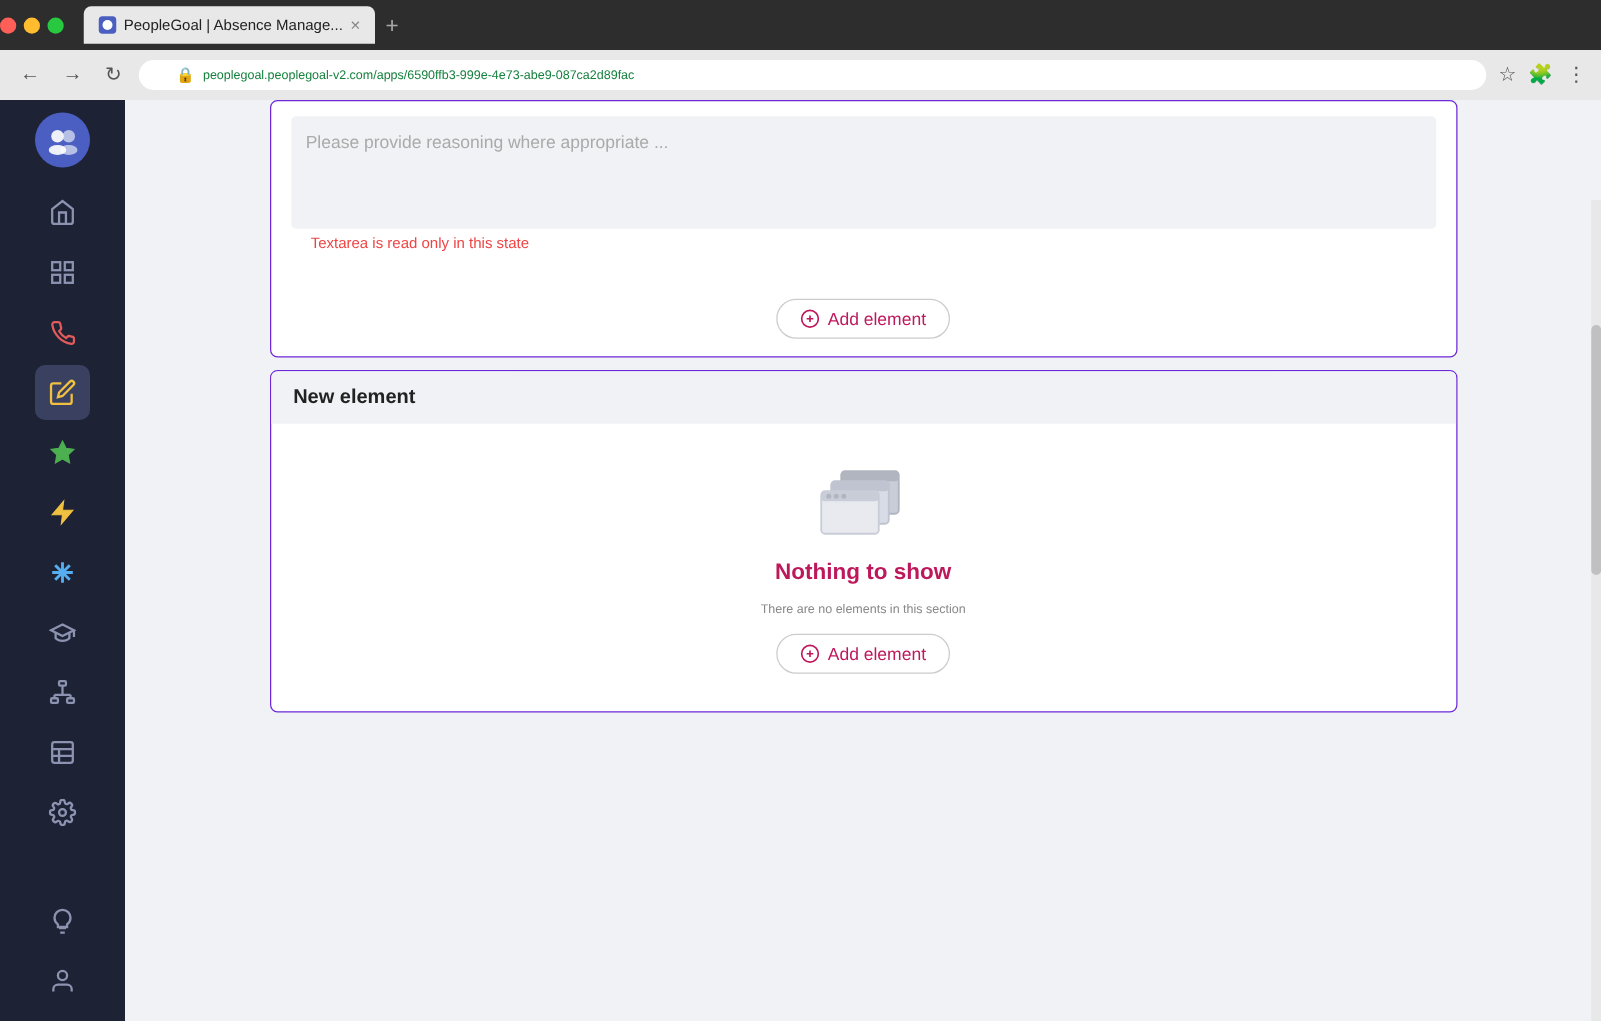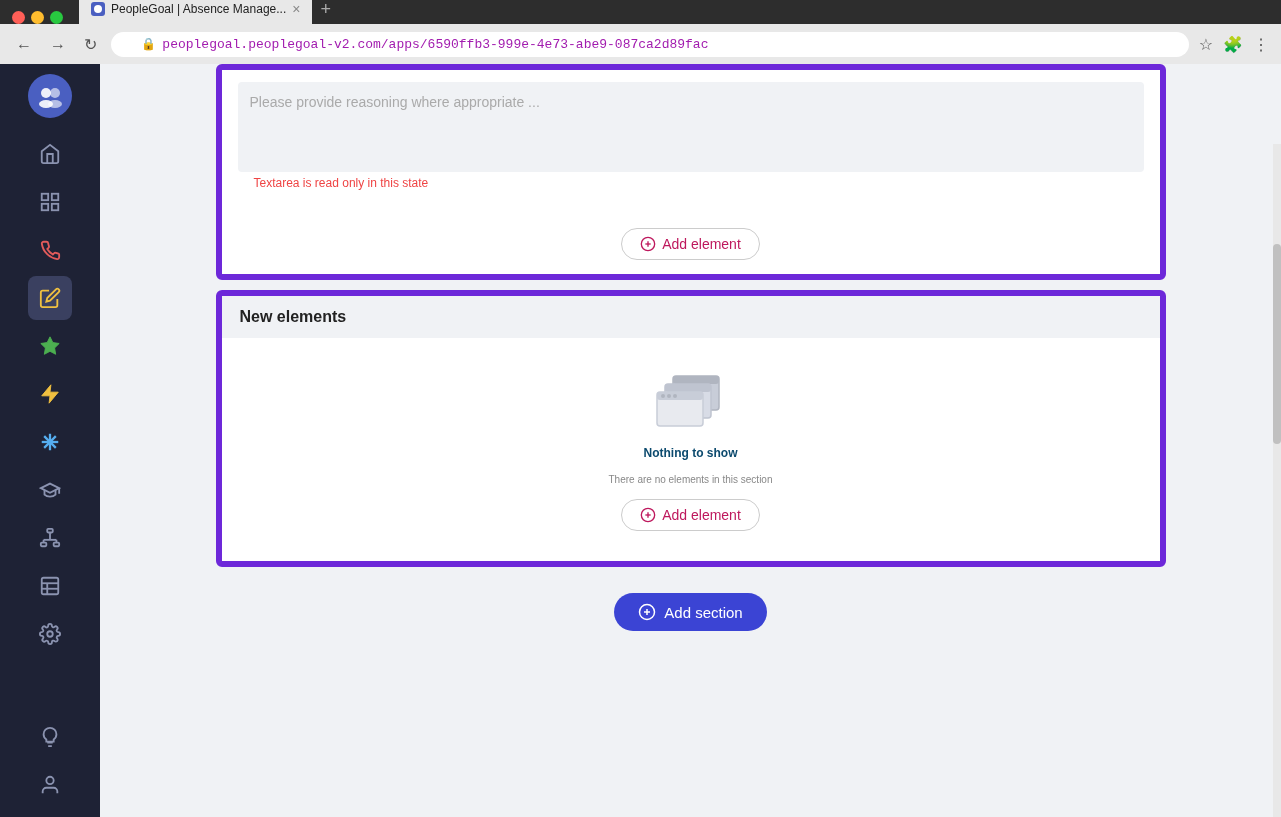--- a/index.html
+++ b/index.html
@@ -1,70 +1,70 @@
 <!DOCTYPE html>
 <html><head>
   <meta charset="utf-8">
   <style>
     * { margin: 0; padding: 0; box-sizing: border-box; }
     body { font-family: -apple-system, BlinkMacSystemFont, 'Segoe UI', sans-serif; background: #f0f2f5; display: flex; flex-direction: column; height: 817px; overflow: hidden; }
 
     
-    .browser-chrome { background: #2d2d2d; height: 24px; display: flex; align-items: flex-end; padding: 0 12px; gap: 8px; }
+    .browser-chrome { background: #2d2d2d; height: 40px; display: flex; align-items: center; padding: 0 0; gap: 8px; }
     .traffic-lights { display: flex; gap: 6px; align-items: center; }
     .traffic-light { width: 13px; height: 13px; border-radius: 50%; }
     .tl-red { background: #ff5f57; }
     .tl-yellow { background: #febc2e; }
     .tl-green { background: #28c840; }
     .tab-bar { display: flex; align-items: center; margin-left: 8px; gap: 4px; }
     .tab { background: #3c3c3c; color: #ccc; font-size: 12px; padding: 4px 12px; border-radius: 6px 6px 0 0; display: flex; align-items: center; gap: 6px; height: 30px; }
     .tab.active { background: #e8e8e8; color: #222; }
     .tab-favicon { width: 14px; height: 14px; background: #4a5fc1; border-radius: 3px; display: flex; align-items: center; justify-content: center; }
     .tab-favicon svg { width: 10px; height: 10px; }
     .tab-close { color: #888; font-size: 14px; cursor: pointer; }
     .new-tab-btn { color: #aaa; font-size: 18px; cursor: pointer; margin-left: 4px; }
 
     
     .address-bar { background: #e8e8e8; height: 40px; display: flex; align-items: center; padding: 0 12px; gap: 10px; }
     .nav-btn { color: #555; font-size: 16px; cursor: pointer; padding: 4px; border-radius: 4px; border: none; background: none; }
     .nav-btn:disabled { color: #aaa; }
     .address-input { flex: 1; background: white; border: none; border-radius: 20px; padding: 5px 14px 5px 30px; font-size: 13px; color: #333; display: flex; align-items: center; gap: 6px; }
-    .address-text { font-size: 13px; color: #a21caf; font-family: Liberation Mono, monospace; }
+    .address-text { font-size: 10px; color: #15803d; }
     .lock-icon { color: #555; font-size: 12px; }
     .toolbar-icon { color: #555; font-size: 16px; cursor: pointer; }
 
     
     .app { display: flex; flex: 1; overflow: hidden; }
 
     
     .sidebar { width: 100px; background: #1e2235; display: flex; flex-direction: column; align-items: center; padding: 10px 0; gap: 4px; }
     .sidebar-logo { width: 44px; height: 44px; background: #4a5fc1; border-radius: 50%; display: flex; align-items: center; justify-content: center; margin-bottom: 10px; }
     .sidebar-item { width: 44px; height: 44px; border-radius: 8px; display: flex; align-items: center; justify-content: center; cursor: pointer; color: #8b93b0; font-size: 20px; }
     .sidebar-item.active { background: #2d3450; color: #fff; }
 
     
     .main { flex: 1; background: #f0f2f5; overflow-y: auto; display: flex; flex-direction: column; align-items: center; padding: 0 20px 20px; }
 
     
     .content-wrapper { width: 100%; max-width: 950px; }
 
     
-    .section-card { background: white; border-radius: 6px; border: 6px solid #6d28d9; margin-bottom: 10px; overflow: hidden; }
+    .section-card { background: white; border-radius: 6px; border: 1px solid #6d28d9; margin-bottom: 10px; overflow: hidden; }
     .textarea-area { padding: 12px 16px; }
     .mock-textarea { width: 100%; height: 90px; background: #f0f2f5; border-radius: 4px; display: flex; align-items: flex-start; padding: 12px; color: #aaa; font-size: 14px; }
     .textarea-hint { font-size: 12px; color: #ef4444; padding: 4px 16px 12px; }
     .add-element-row { display: flex; justify-content: center; padding: 14px; }
     .btn-add-element { display: flex; align-items: center; gap: 6px; padding: 7px 18px; border: 1px solid #ccc; border-radius: 20px; background: white; font-size: 14px; color: #be185d; cursor: pointer; }
 
     
     .section-header { background: #f0f2f5; padding: 12px 18px; }
     .section-title { font-size: 16px; font-weight: 600; color: #222; }
     .section-body { padding: 30px 16px; display: flex; flex-direction: column; align-items: center; gap: 14px; }
     .empty-icon { display: flex; align-items: center; justify-content: center; margin-bottom: 4px; }
-    .nothing-to-show { font-size: 12px; font-weight: 600; color: #0c4a6e; }
+    .nothing-to-show { font-size: 18px; font-weight: 600; color: #be185d; }
     .nothing-desc { font-size: 10px; color: #888; }
 
     
     .add-section-row { display: flex; justify-content: center; padding: 16px; }
     .btn-add-section { display: flex; align-items: center; gap: 8px; padding: 10px 24px; border: none; border-radius: 24px; background: #3b44d4; color: white; font-size: 15px; font-weight: 500; cursor: pointer; }
 
     
     .scroll-track { position: absolute; right: 0; top: 80px; bottom: 0; width: 8px; background: #e8e8e8; }
     .scroll-thumb { width: 8px; height: 200px; background: #c0c0c0; border-radius: 4px; position: absolute; top: 100px; right: 0; }
   </style>
@@ -222,21 +222,21 @@
                 <line x1="12" y1="8" x2="12" y2="16"></line>
                 <line x1="8" y1="12" x2="16" y2="12"></line>
               </svg>
             <span>Add element</span>
           </button>
         </div>
       </div>
 
       <div class="section-card">
         <div class="section-header">
-          <span class="section-title">New elements</span>
+          <span class="section-title">New element</span>
         </div>
         <div class="section-body">
 
           <div class="empty-icon">
             <svg width="72" height="60" viewBox="0 0 72 60" fill="none">
 
               <rect x="18" y="8" width="46" height="34" rx="3" fill="#c8cdd8" stroke="#b0b5c0" stroke-width="1.5"></rect>
               <rect x="18" y="8" width="46" height="8" rx="3" fill="#b0b5c0"></rect>
 
               <rect x="10" y="16" width="46" height="34" rx="3" fill="#d8dce6" stroke="#bfc4d0" stroke-width="1.5"></rect>
@@ -258,30 +258,20 @@
             <svg width="16" height="16" viewBox="0 0 24 24" fill="none" stroke="currentColor" stroke-width="2">
                 <circle cx="12" cy="12" r="10"></circle>
                 <line x1="12" y1="8" x2="12" y2="16"></line>
                 <line x1="8" y1="12" x2="16" y2="12"></line>
               </svg>
             <span>Add element</span>
           </button>
         </div>
       </div>
 
-      <div class="add-section-row">
-        <button class="btn-add-section">
-          <svg width="18" height="18" viewBox="0 0 24 24" fill="none" stroke="white" stroke-width="2">
-              <circle cx="12" cy="12" r="10"></circle>
-              <line x1="12" y1="8" x2="12" y2="16"></line>
-              <line x1="8" y1="12" x2="16" y2="12"></line>
-            </svg>
-          <span>Add section</span>
-        </button>
-      </div>
 
     </div>
   </div>
 
   <div class="scroll-track">
     <div class="scroll-thumb"></div>
   </div>
 </div>
 
 </body></html>

